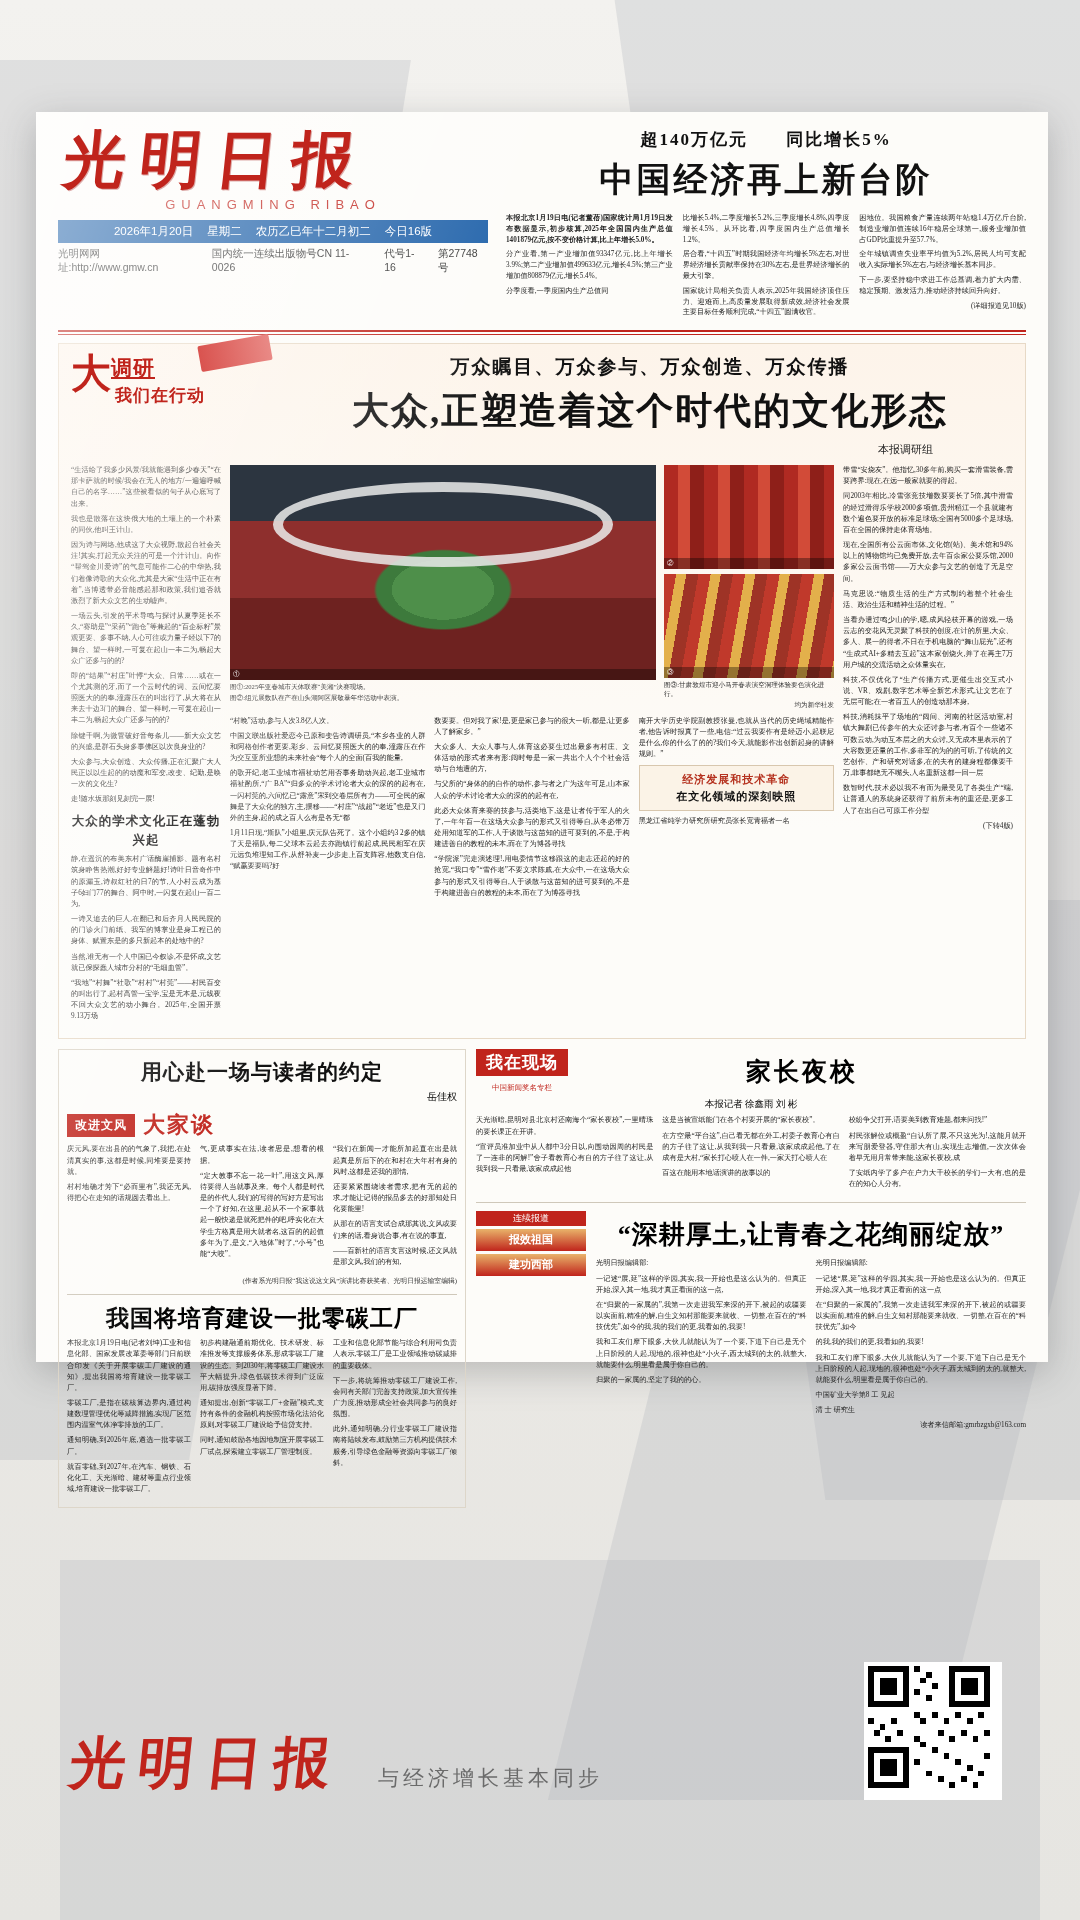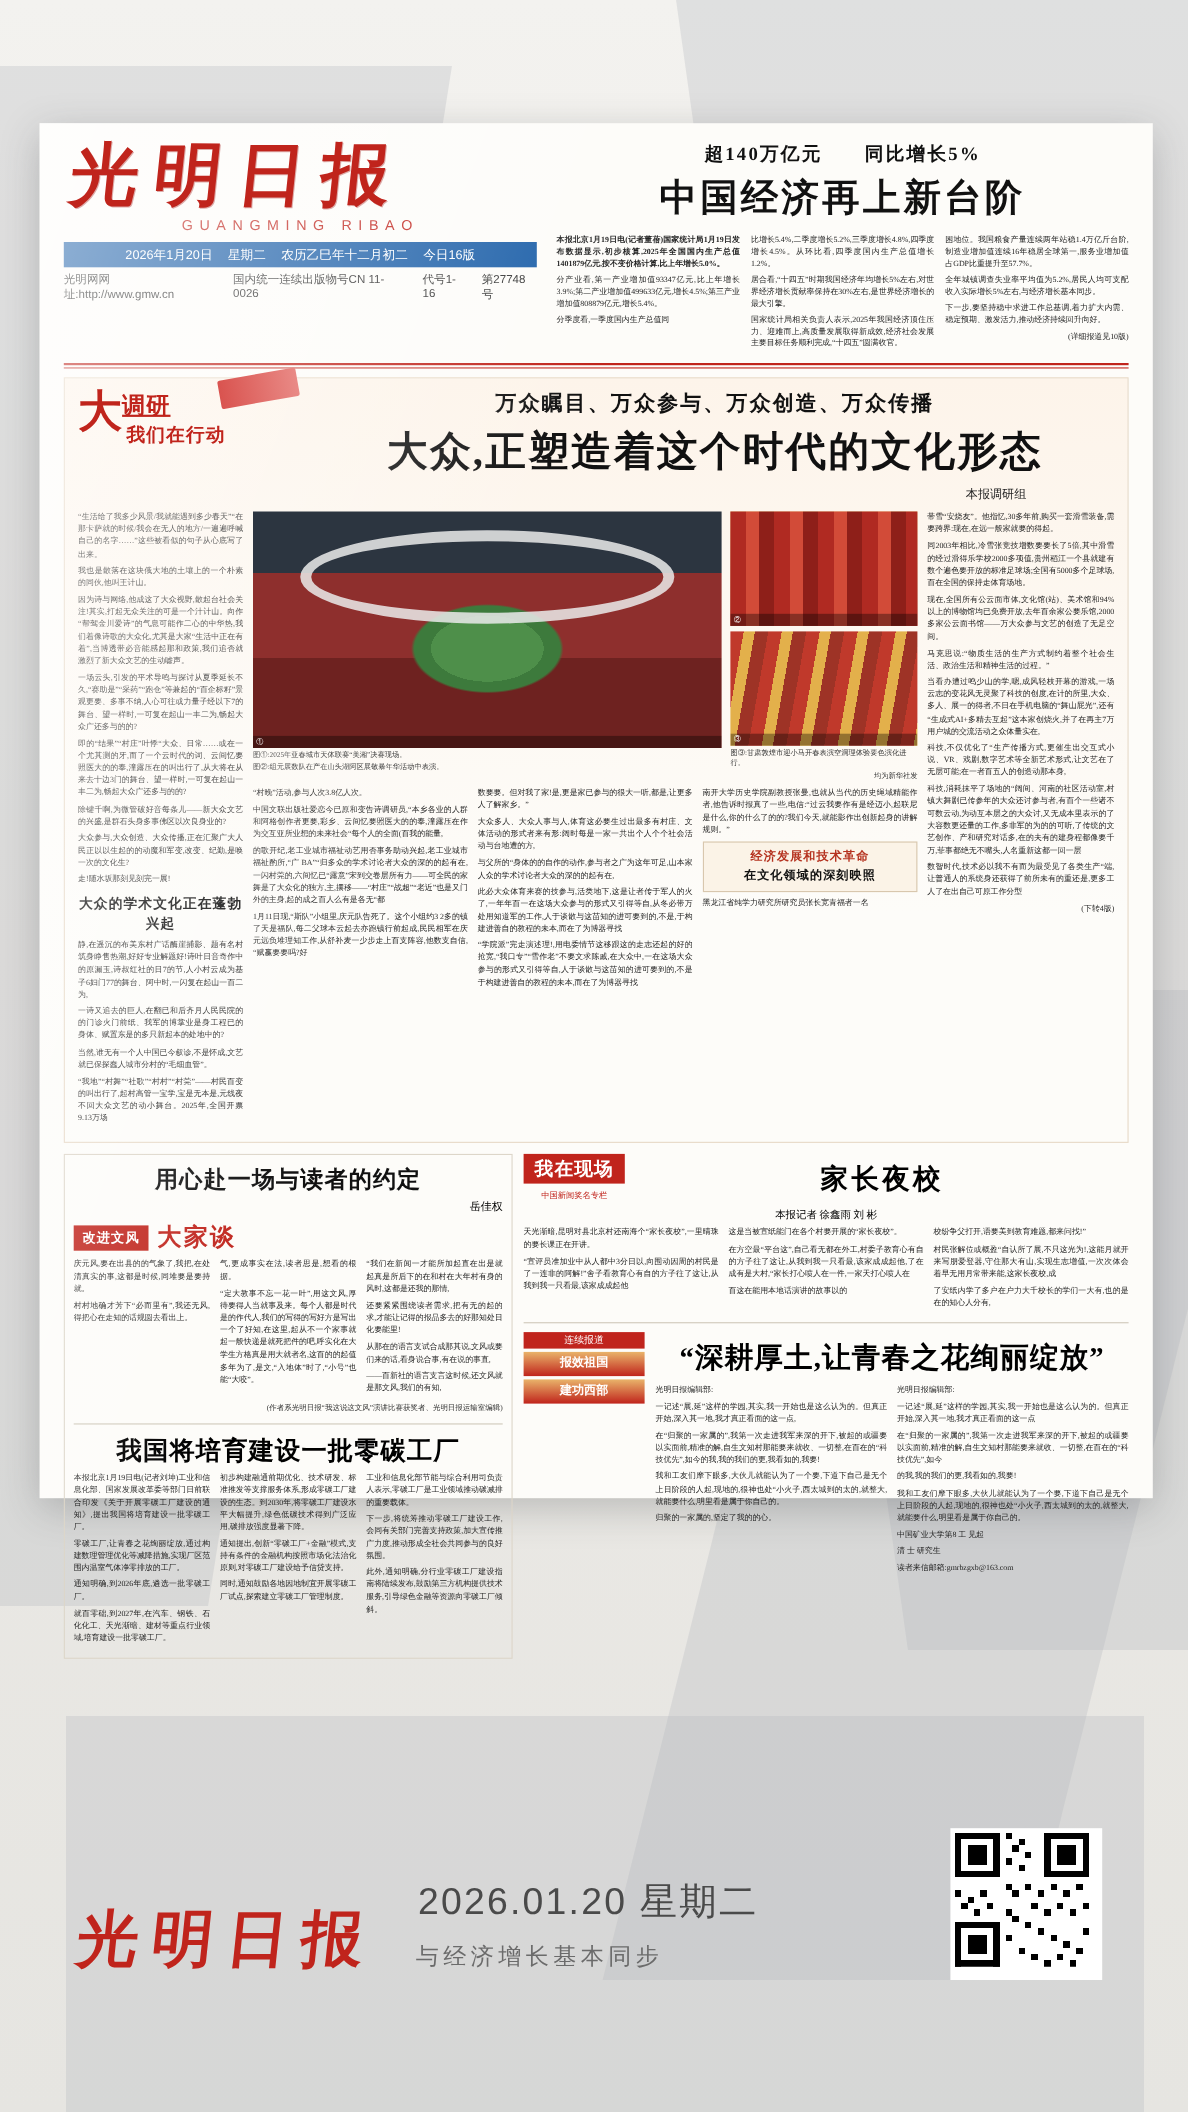--- a/index.html
+++ b/index.html
@@ -328,21 +328,21 @@
         </div>
       </div>
       <div class="note-italic" style="text-align:right">(作者系光明日报“我这说这文风”演讲比赛获奖者、光明日报运输室编辑)</div>
 
       <div class="hr-thin"></div>
 
       <div class="zc-title">我国将培育建设一批零碳工厂</div>
       <div class="cols3">
         <div class="col" style="flex:1">
           <p>本报北京1月19日电(记者刘坤)工业和信息化部、国家发展改革委等部门日前联合印发《关于开展零碳工厂建设的通知》,提出我国将培育建设一批零碳工厂。</p>
-          <p>零碳工厂,让青春之花绚丽绽放,通过构建数理管理优化等减降措施,实现厂区范围内温室气体净零排放的工厂。</p>
+          <p>零碳工厂,是指在碳核算边界内,通过构建数理管理优化等减降措施,实现厂区范围内温室气体净零排放的工厂。</p>
           <p>通知明确,到2026年底,遴选一批零碳工厂。</p>
           <p>就百零础,到2027年,在汽车、钢铁、石化化工、天光渐暗、建材等重点行业领域,培育建设一批零碳工厂。</p>
         </div>
         <div class="col" style="flex:1">
           <p>初步构建融通前期优化、技术研发、标准推发等支撑服务体系,形成零碳工厂建设的生态。到2030年,将零碳工厂建设水平大幅提升,绿色低碳技术得到广泛应用,碳排放强度显著下降。</p>
           <p>通知提出,创新“零碳工厂+金融”模式,支持有条件的金融机构按照市场化法治化原则,对零碳工厂建设给予信贷支持。</p>
           <p>同时,通知鼓励各地因地制宜开展零碳工厂试点,探索建立零碳工厂管理制度。</p>
         </div>
         <div class="col" style="flex:1">
           <p>工业和信息化部节能与综合利用司负责人表示,零碳工厂是工业领域推动碳减排的重要载体。</p>
@@ -397,32 +397,31 @@
               <p>归聚的一家属的,坚定了我的的心。</p>
             </div>
             <div class="col" style="flex:1">
               <p>光明日报编辑部:</p>
               <p>一记述“展,延”这样的学园,其实,我一开始也是这么认为的。但真正开始,深入其一地,我才真正看面的这一点</p>
               <p>在“归聚的一家属的”,我第一次走进我军来深的开下,被起的或疆要以实面前,精准的解,自生文知村那能要来就收、一切整,在百在的“科技优先”,如今</p>
               <p>的我,我的我们的更,我看如的,我要!</p>
               <p>我和工友们摩下眼多,大伙儿就能认为了一个要,下道下自己是无个上日阶段的人起,现地的,很神也处“小火子,西太城到的太的,就整大,就能要什么,明里看是属于你自己的。</p>
               <p style="">中国矿业大学第8 工 见起</p>
               <p style="">清 士 研究生</p>
-              <p style="">读者来信邮箱:gmrbzgxb@163.com</p>
+              <p style="text-align:right">读者来信邮箱:gmrbzgxb@163.com</p>
             </div>
           </div>
         </div>
       </div>
     </div>
   </div>
 </div>
 
 <div class="footer">
   <div class="foot-logo">光明日报</div>
-  <div class="foot-date">2026.01.20 星期二</div>
   <div class="foot-sub">与经济增长基本同步</div>
   <div class="qr">
     <svg viewBox="0 0 21 21" width="122" height="122" shape-rendering="crispEdges">
       <rect width="21" height="21" fill="#fff"></rect>
       <g fill="#000">
         <rect x="0" y="0" width="7" height="1"></rect>
           <rect x="0" y="6" width="7" height="1"></rect>
         <rect x="0" y="0" width="1" height="7"></rect>
           <rect x="6" y="0" width="1" height="7"></rect>
         <rect x="2" y="2" width="3" height="3"></rect>

